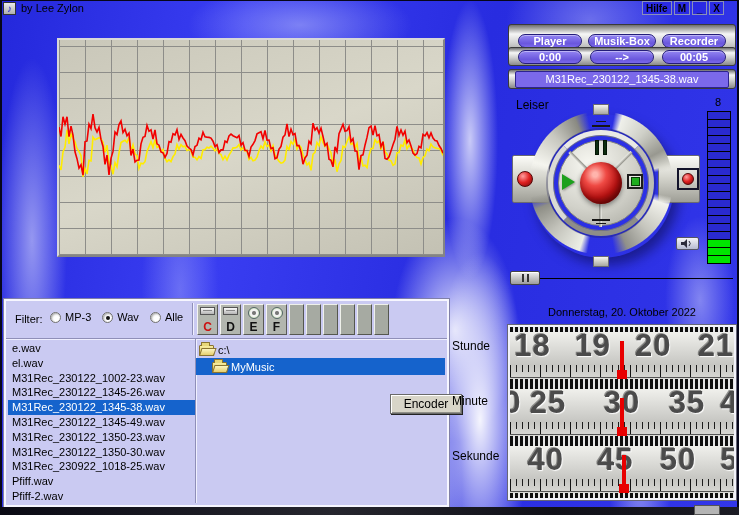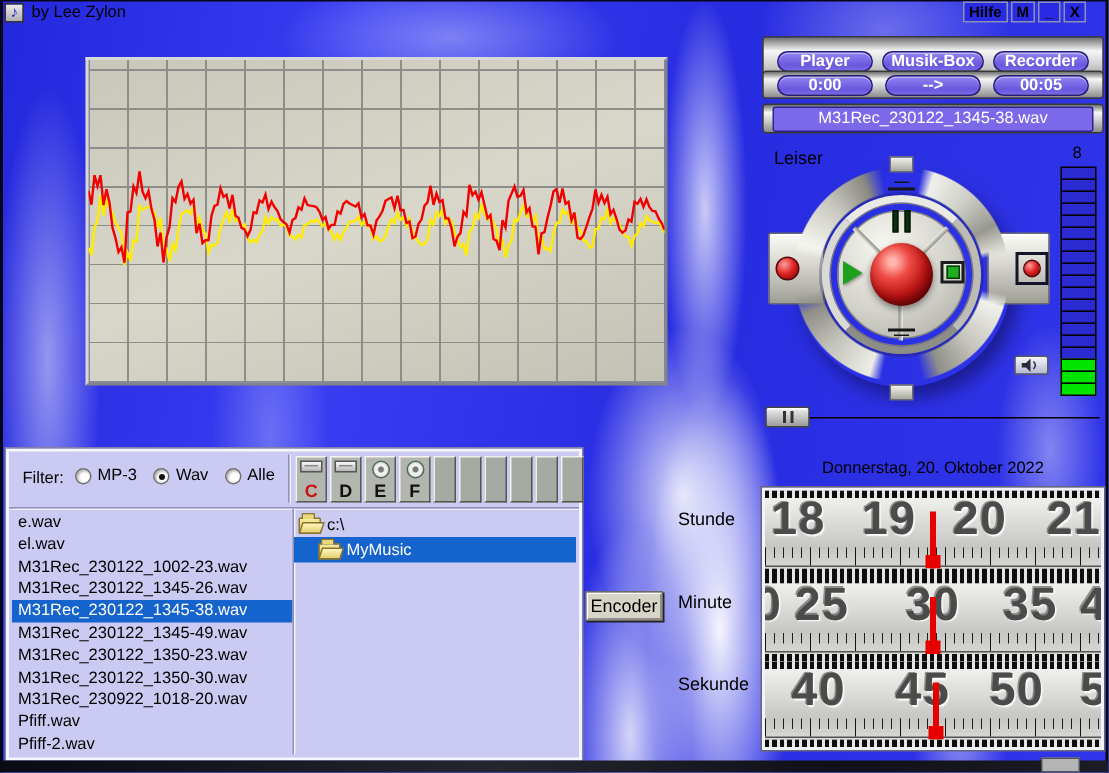--- a/index.html
+++ b/index.html
@@ -101,21 +101,21 @@
   .seg{flex:1;background:#2a2ad0;border:1px solid #000;margin-top:-1px;box-sizing:border-box;}
   .seg.lit{background:#00e400;}
   .spk{position:absolute;left:676px;top:237px;width:23px;height:13px;padding:0;background:linear-gradient(#f4f4f8,#b6bad0);
     border:1px solid #556;border-radius:2px;display:flex;align-items:center;justify-content:center;}
   .slider-track{position:absolute;left:511px;top:278px;width:222px;height:1px;background:#000;}
   .slider-handle{position:absolute;left:510px;top:271px;width:30px;height:14px;box-sizing:border-box;
     background:linear-gradient(180deg,#f0f0f0,#9c9c9c);border:1px solid #444;border-radius:2px;
     box-shadow:inset 0 1px 0 #fff;display:flex;gap:3px;align-items:center;justify-content:center;}
   .slider-handle i{display:block;width:2px;height:8px;background:#333;}
   
-  .browser{position:absolute;left:4px;top:299px;width:384px;height:208px;box-sizing:border-box;background:#cacaf2;
+  .browser{position:absolute;left:4px;top:299px;width:445px;height:208px;box-sizing:border-box;background:#cacaf2;
     border:2px solid #f6f6ff;outline:1px solid #8080a8;}
   .browser-top{position:absolute;left:0;top:0;right:0;height:37px;border-bottom:1px solid #8f8fb8;box-shadow:0 1px 0 #eef;}
   .filter-label{position:absolute;left:9px;top:12px;font-size:11px;color:#000;}
   .filter-options{position:absolute;left:44px;top:10px;display:flex;gap:11px;align-items:center;}
   .radio{display:flex;gap:4px;align-items:center;font-size:11px;color:#000;text-align:right;}
   .rb{width:11px;height:11px;border-radius:50%;background:#fff;border:1px solid #707070;box-sizing:border-box;
     box-shadow:inset 1px 1px 2px #aaa;position:relative;flex:none;}
   .rb.sel::after{content:'';position:absolute;left:3px;top:3px;width:4px;height:4px;border-radius:50%;background:#111;}
   .vsep{position:absolute;left:186px;top:2px;height:32px;width:1px;background:#8f8fb8;box-shadow:1px 0 0 #f0f0ff;}
   .drive-buttons{position:absolute;left:191px;top:3px;display:flex;gap:2px;}
@@ -134,21 +134,21 @@
   .dir-tree{flex:1;padding-top:2px;overflow:hidden;}
   .tree-row{height:17px;display:flex;align-items:center;gap:4px;font-size:11px;color:#000;box-sizing:border-box;}
   .tree-row.sel{background:#1563cc;color:#fff;}
   .folder{width:15px;height:11px;position:relative;background:linear-gradient(#f7ec9e,#d9c25e);
     border:1px solid #8a7430;border-radius:1px;box-sizing:border-box;flex:none;margin-top:2px;}
   .folder::before{content:'';position:absolute;top:-4px;left:1px;width:7px;height:3px;background:#e8d87a;
     border:1px solid #8a7430;border-bottom:none;border-radius:1px 1px 0 0;}
   .folder.open::after{content:'';position:absolute;left:-1px;bottom:-1px;width:13px;height:6px;
     background:linear-gradient(#fdf6c0,#e6cf6e);border:1px solid #8a7430;transform:skewX(-18deg);transform-origin:bottom left;}
   
-  .encoder{position:absolute;left:390px;top:394px;width:52px;height:20px;padding:0;background:#d8d5c8;border:1px solid #6a6a6a;
+  .encoder{position:absolute;left:390px;top:394px;width:72px;height:20px;padding:0;background:#d8d5c8;border:1px solid #6a6a6a;
     box-shadow:inset 1px 1px 0 #fff,inset -1px -1px 0 #909088,1px 1px 0 #222;
     font:12px "Liberation Sans",sans-serif;color:#000;}
   .t-label{position:absolute;left:452px;font-size:12px;color:#000;}
   .l-stunde{top:339px;}.l-minute{top:394px;}.l-sekunde{top:449px;}
   .clock-date{position:absolute;left:508px;top:306px;width:228px;text-align:center;font-size:11px;color:#000;}
   .clock-panel{position:absolute;left:508px;top:325px;width:228px;height:175px;box-sizing:border-box;
     border:2px solid #f2f2fa;outline:1px solid #667;background:#ccc;overflow:hidden;display:flex;flex-direction:column;}
   .strip{flex:1;position:relative;display:flex;flex-direction:column;overflow:hidden;}
   .perf{height:5px;flex:none;background:repeating-linear-gradient(90deg,#0e0e0e 0 3px,#e6e6e6 3px 5px);}
   .strip-body{flex:1;position:relative;background:linear-gradient(180deg,#f0f0ec,#c6c6c2 70%,#d8d8d4);overflow:hidden;}
@@ -325,21 +325,21 @@
     <div class="browser-body">
       <div class="file-list" id="file-list">
           <div class="file-item">e.wav</div>
           <div class="file-item">el.wav</div>
           <div class="file-item">M31Rec_230122_1002-23.wav</div>
           <div class="file-item">M31Rec_230122_1345-26.wav</div>
           <div class="file-item sel">M31Rec_230122_1345-38.wav</div>
           <div class="file-item">M31Rec_230122_1345-49.wav</div>
           <div class="file-item">M31Rec_230122_1350-23.wav</div>
           <div class="file-item">M31Rec_230122_1350-30.wav</div>
-          <div class="file-item">M31Rec_230922_1018-20.wav</div>
+          <div class="file-item">M31Rec_230922_1018-25.wav</div>
           <div class="file-item">Pfiff.wav</div>
           <div class="file-item">Pfiff-2.wav</div>
         </div>
       <div class="dir-tree" id="dir-tree">
           <div class="tree-row" style="padding-left: 3px;">
             <span class="folder open"></span>
             <span class="tree-label">c:\</span>
           </div>
           <div class="tree-row sel" style="padding-left: 16px;">
             <span class="folder open"></span>

